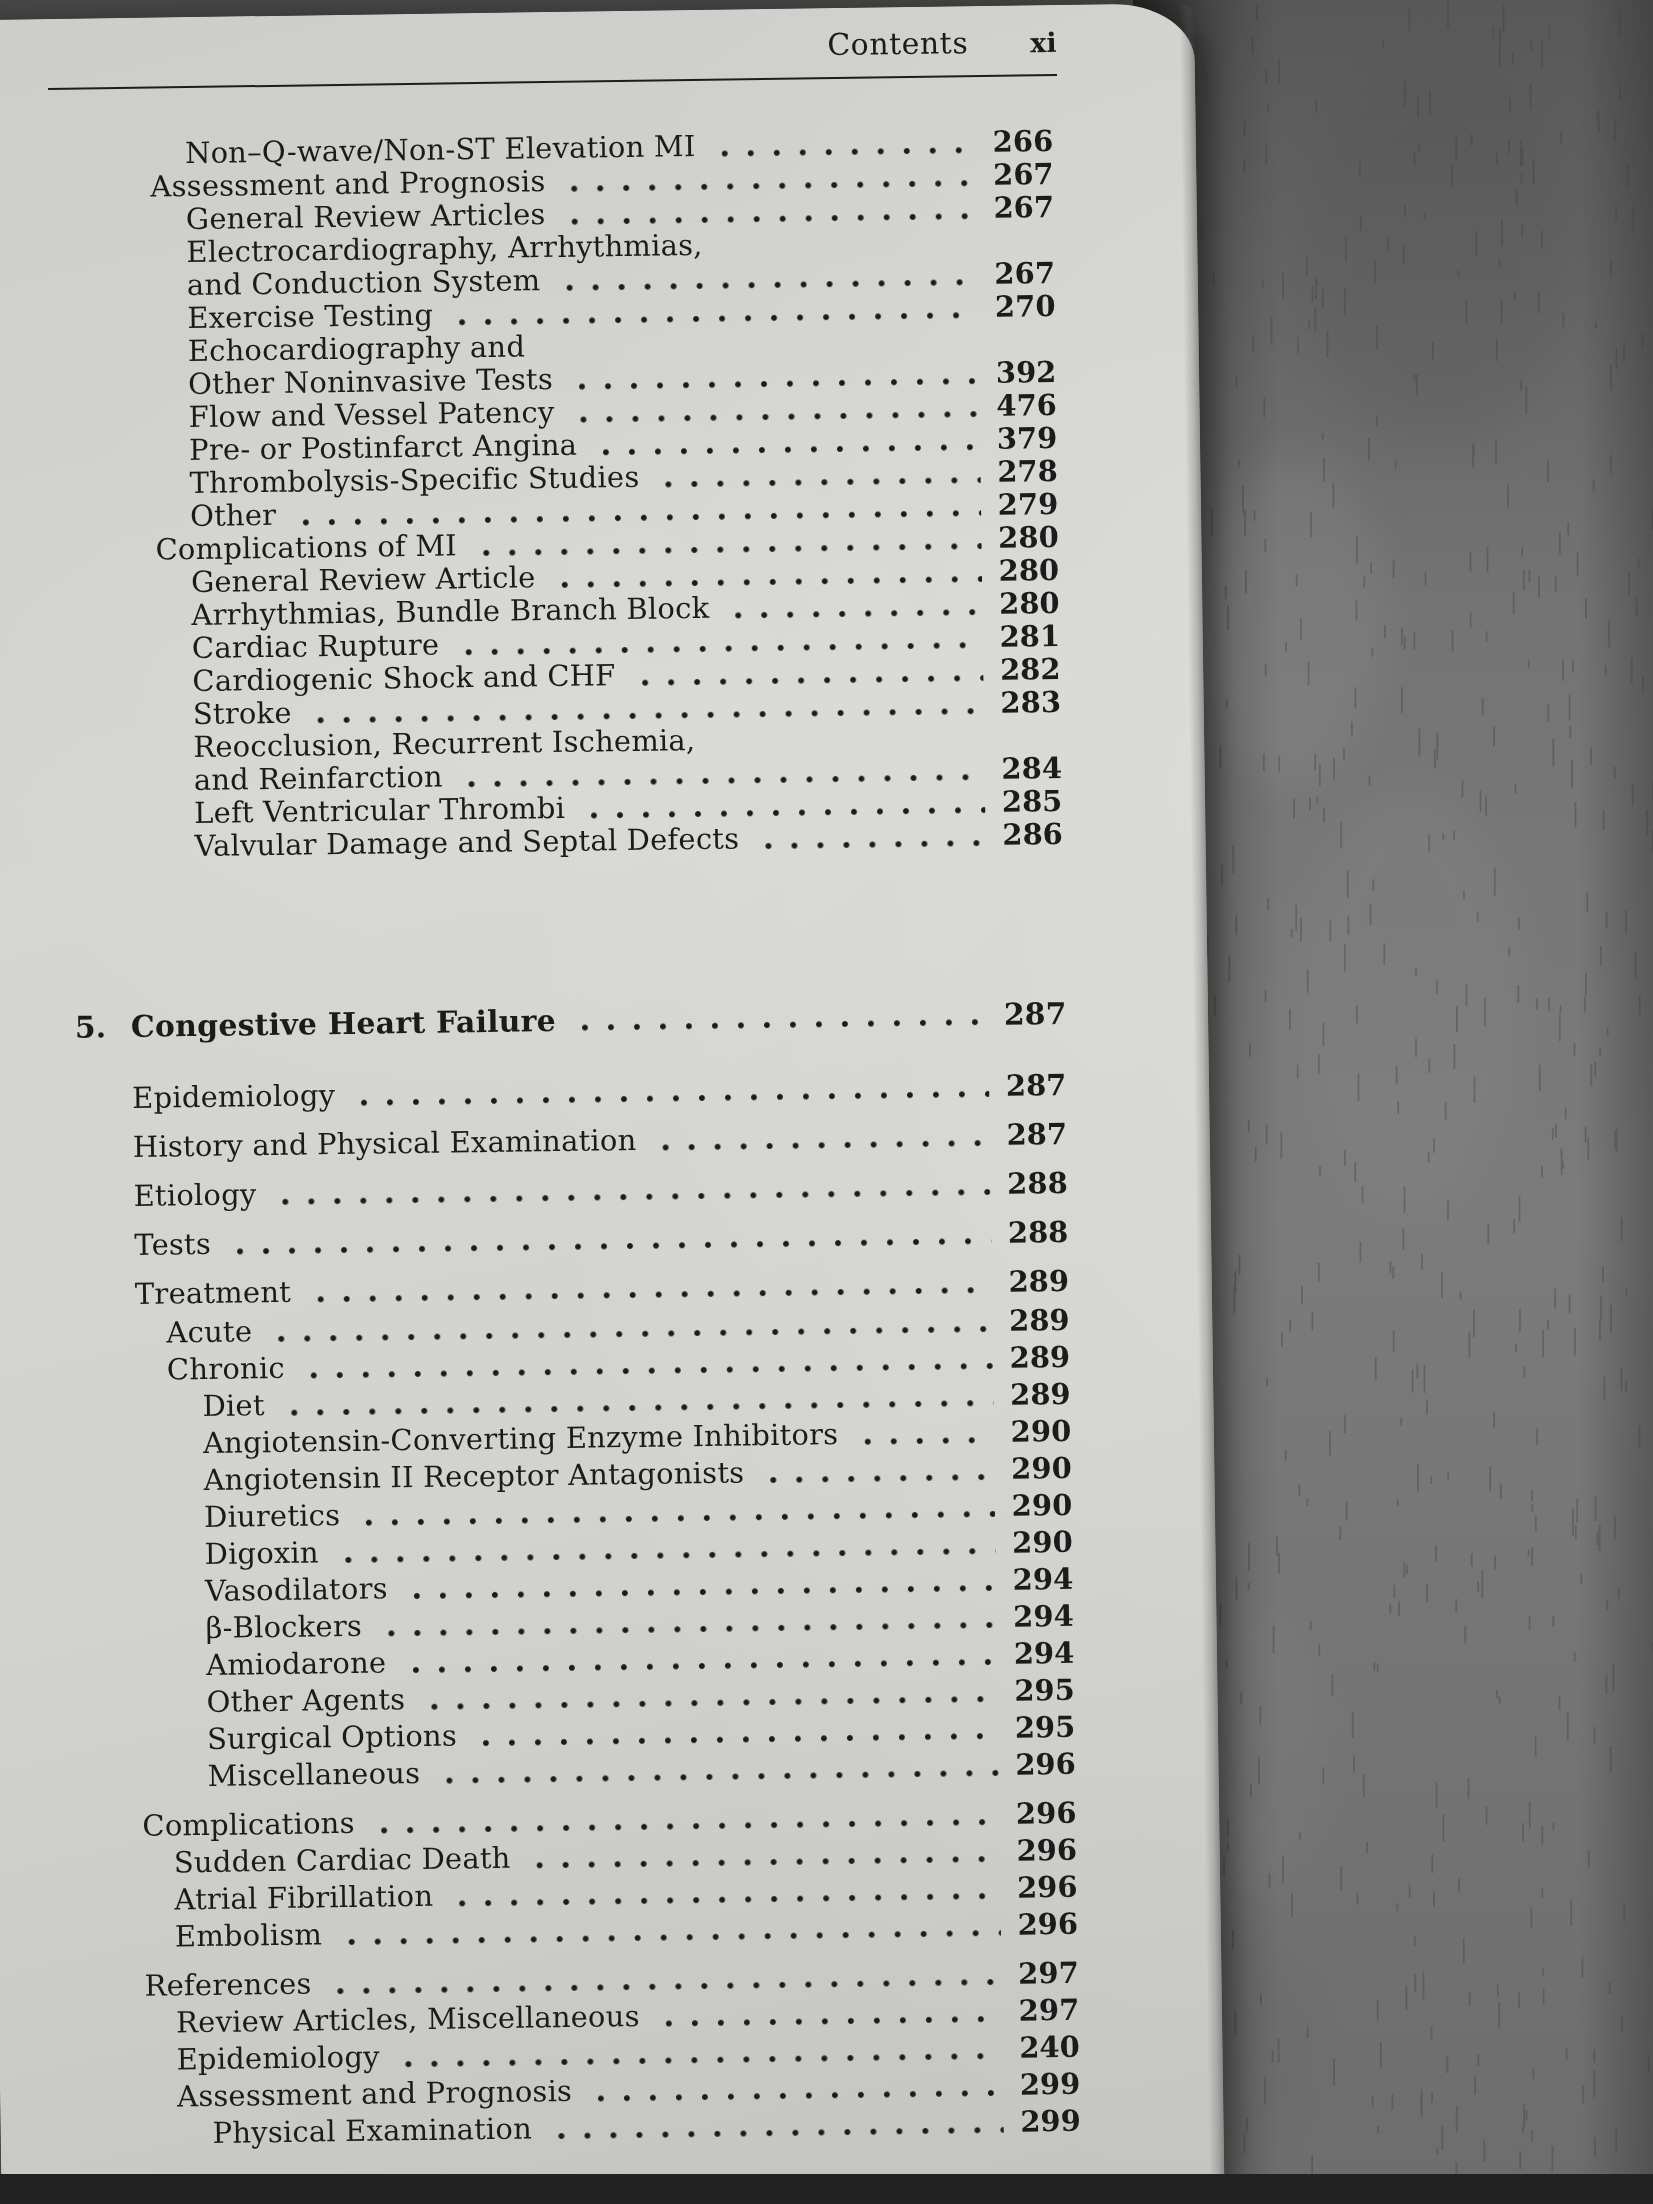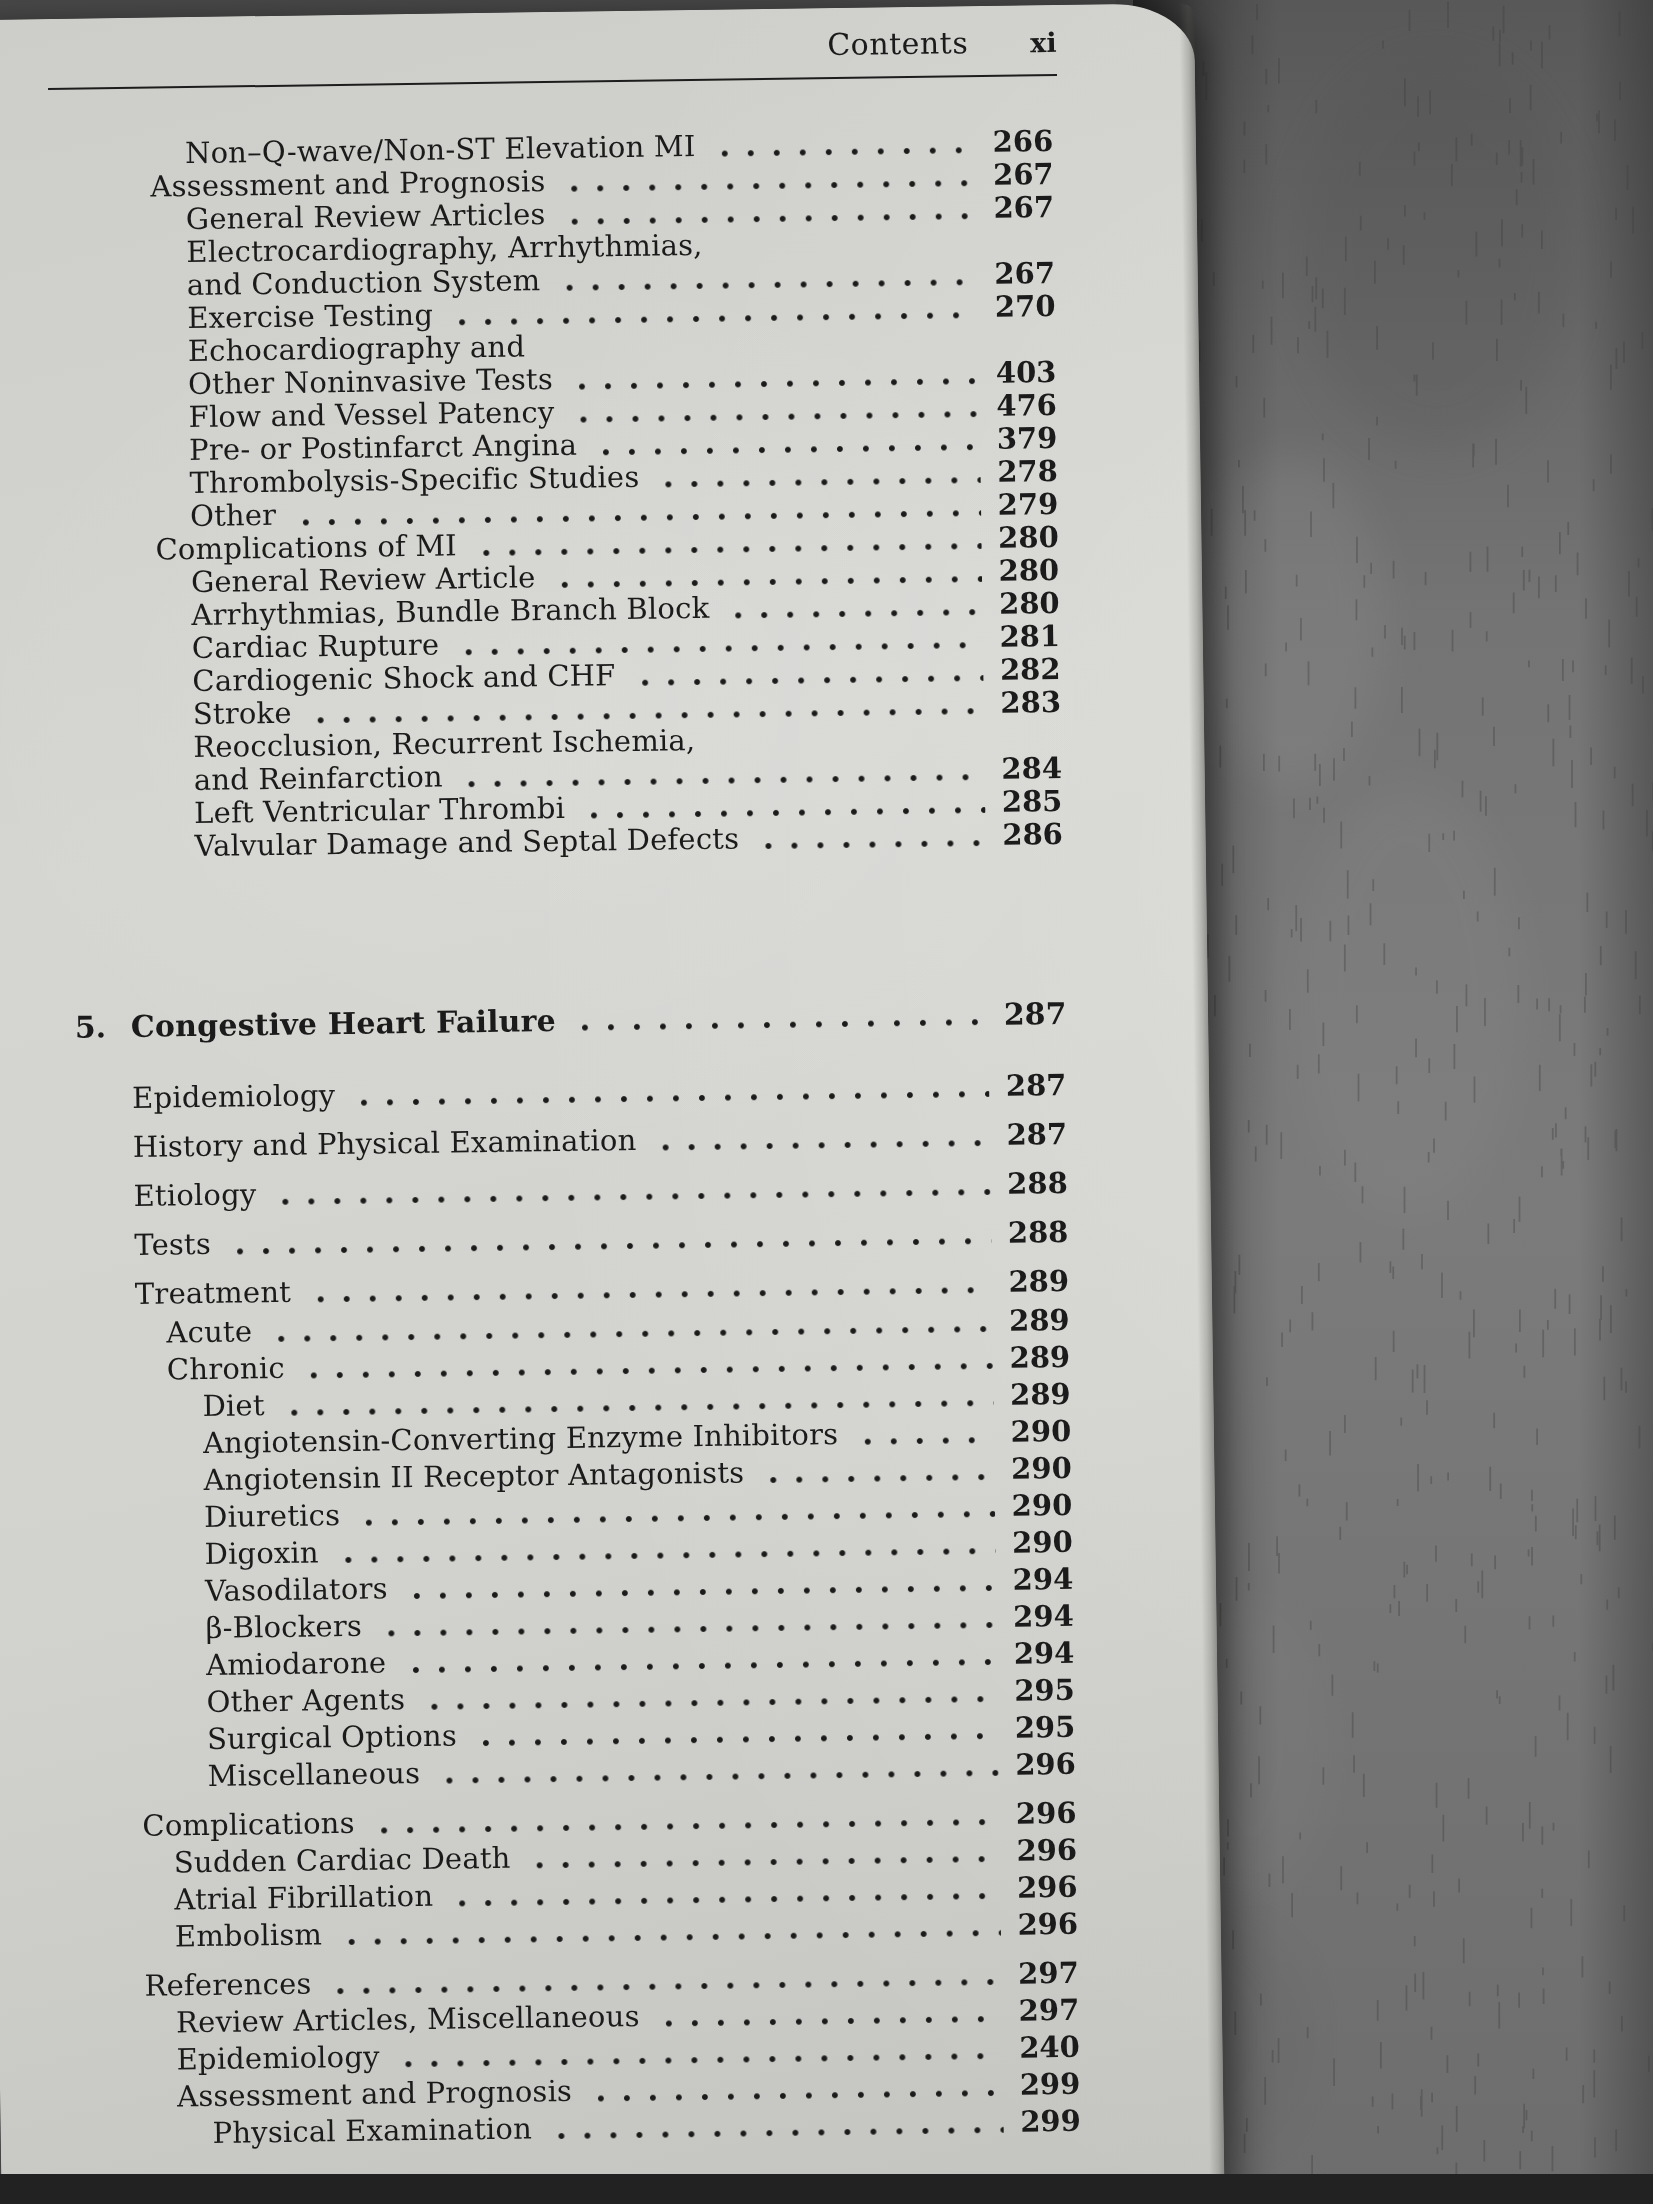--- a/index.html
+++ b/index.html
@@ -134,21 +134,21 @@
             <span class="label">Exercise Testing</span>
             <span class="leader"></span>
             <span class="page-num">270</span>
           </div>
           <div class="row g-ch4 i3">
             <span class="label">Echocardiography and</span>
           </div>
           <div class="row g-ch4 i3">
             <span class="label">Other Noninvasive Tests</span>
             <span class="leader"></span>
-            <span class="page-num">403</span>
+            <span class="page-num">392</span>
           </div>
           <div class="row g-ch4 i3">
             <span class="label">Flow and Vessel Patency</span>
             <span class="leader"></span>
             <span class="page-num">476</span>
           </div>
           <div class="row g-ch4 i3">
             <span class="label">Pre- or Postinfarct Angina</span>
             <span class="leader"></span>
             <span class="page-num">379</span>

